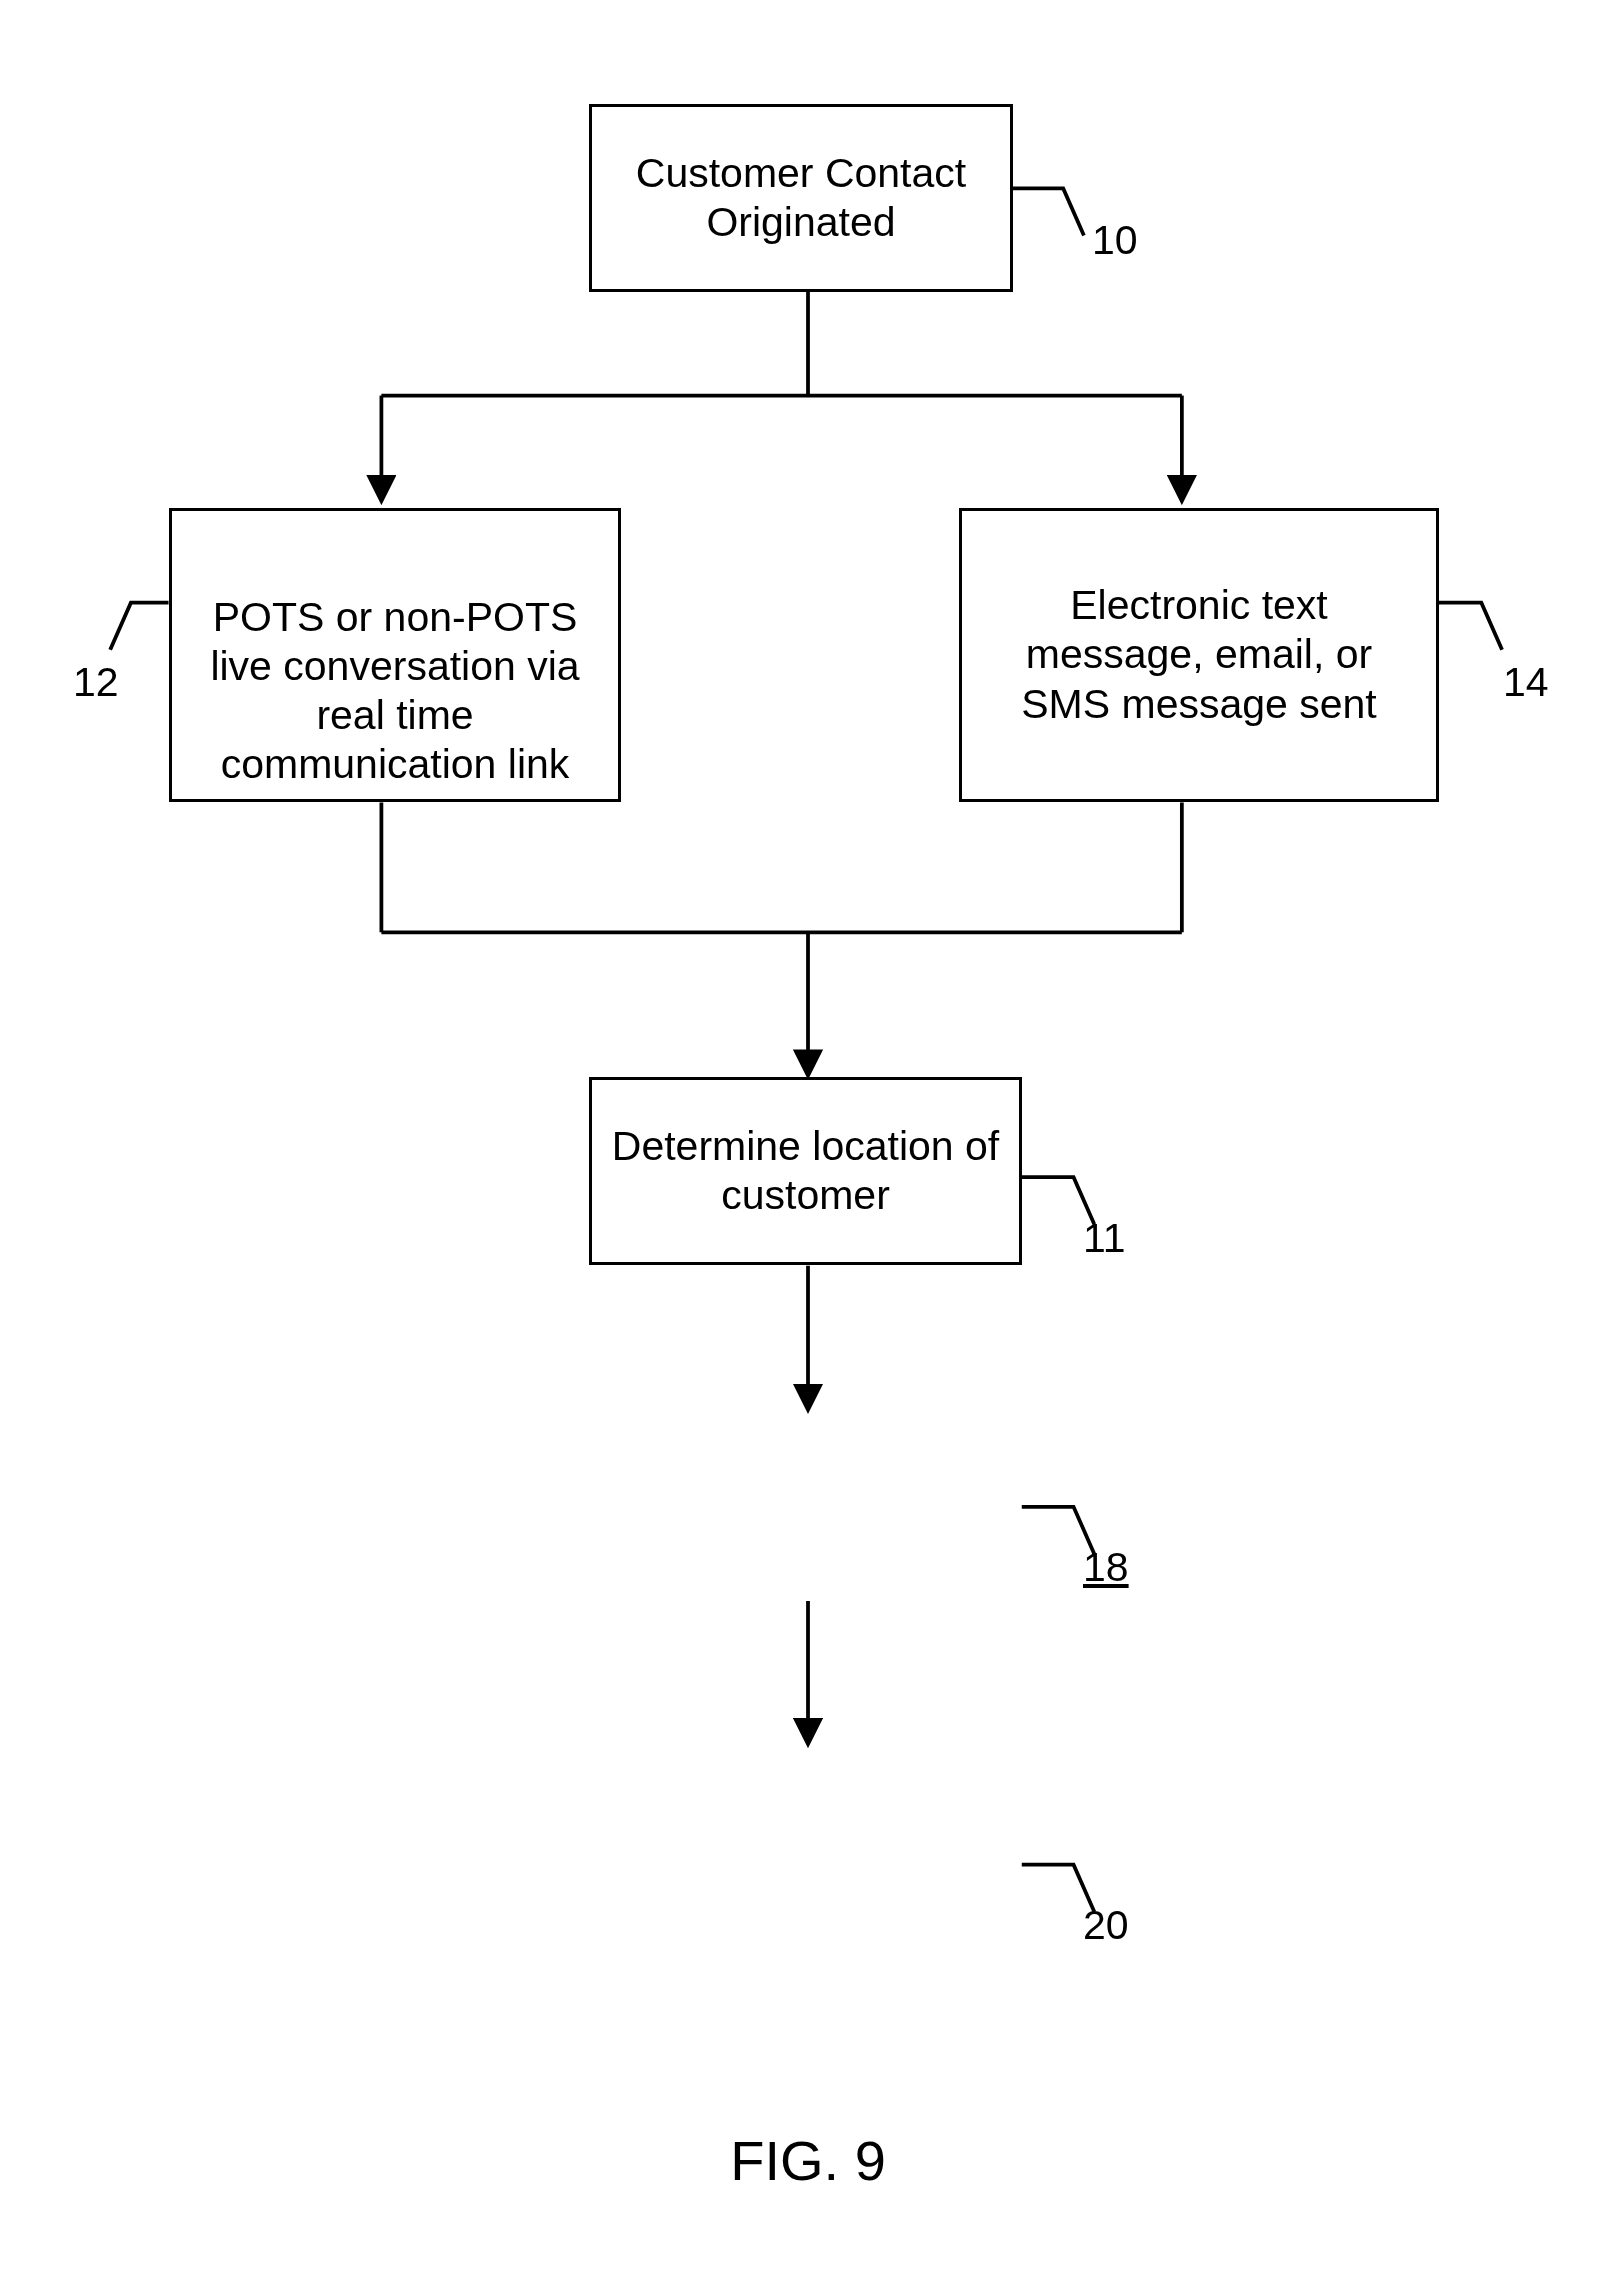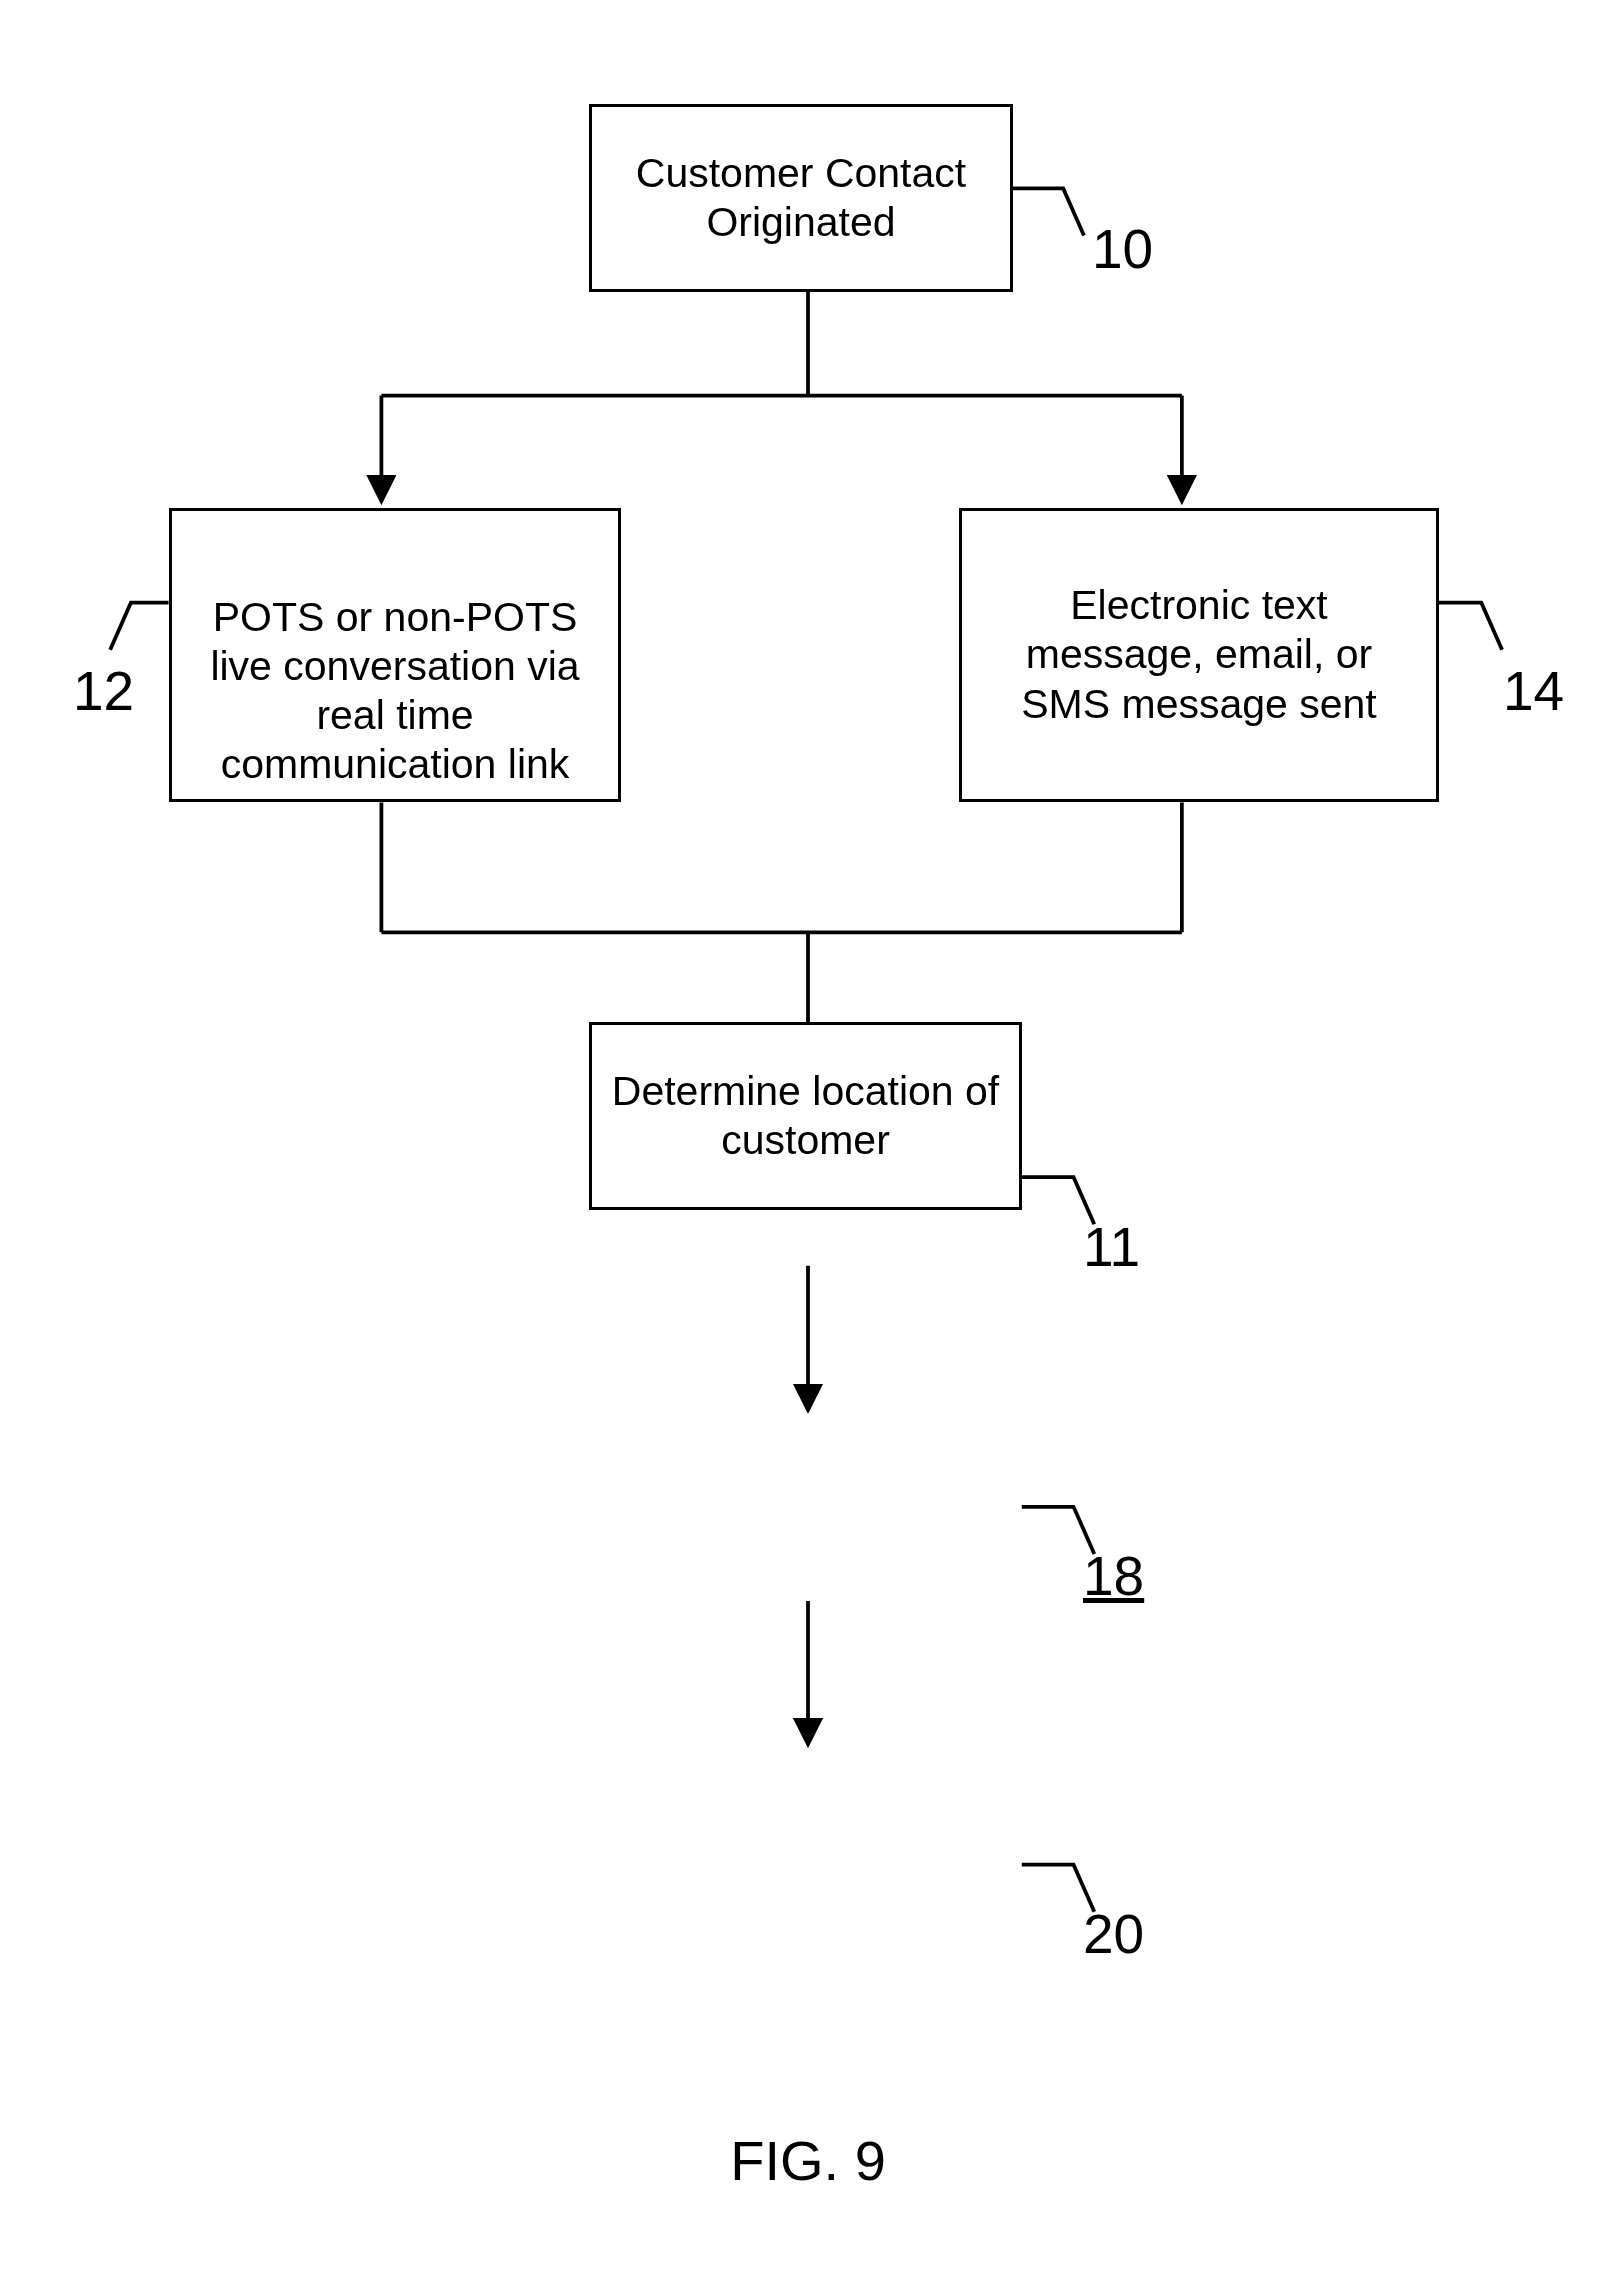--- a/index.html
+++ b/index.html
@@ -29,21 +29,21 @@
     font-size: 41px;
     line-height: 1.2;
   }
   .caption {
     position: absolute;
     font-size: 56px;
     text-align: center;
   }
   .ref {
     position: absolute;
-    font-size: 55px;
+    font-size: 41px;
   }
   svg.lines {
     position: absolute;
     left: 0; top: 0;
     width: 1616px;
     height: 2296px;
     pointer-events: none;
   }
 </style>
 </head>
@@ -93,21 +93,21 @@
   </div>
 
   <div class="box" style="left:169px; top:508px; width:452px; height:294px;align-items:flex-end;">
     <span>POTS or non-POTS live conversation via real time communication link</span>
   </div>
 
   <div class="box" style="left:959px; top:508px; width:480px; height:294px;">
     <span>Electronic text message, email, or SMS message sent</span>
   </div>
 
-  <div class="box" style="left:589px; top:1022px; width:433px; height:188px;">
+  <div class="box" style="left:589px; top:1077px; width:433px; height:188px;">
     <span>Determine location of customer</span>
   </div>
 
 
 
   <div class="ref" style="left:1092px; top:217px;">10</div>
   <div class="ref" style="left:73px; top:659px;">12</div>
   <div class="ref" style="left:1503px; top:659px;">14</div>
   <div class="ref" style="left:1083px; top:1215px;">11</div>
   <div class="ref" style="left:1083px; top:1544px;text-decoration:underline;">18</div>

